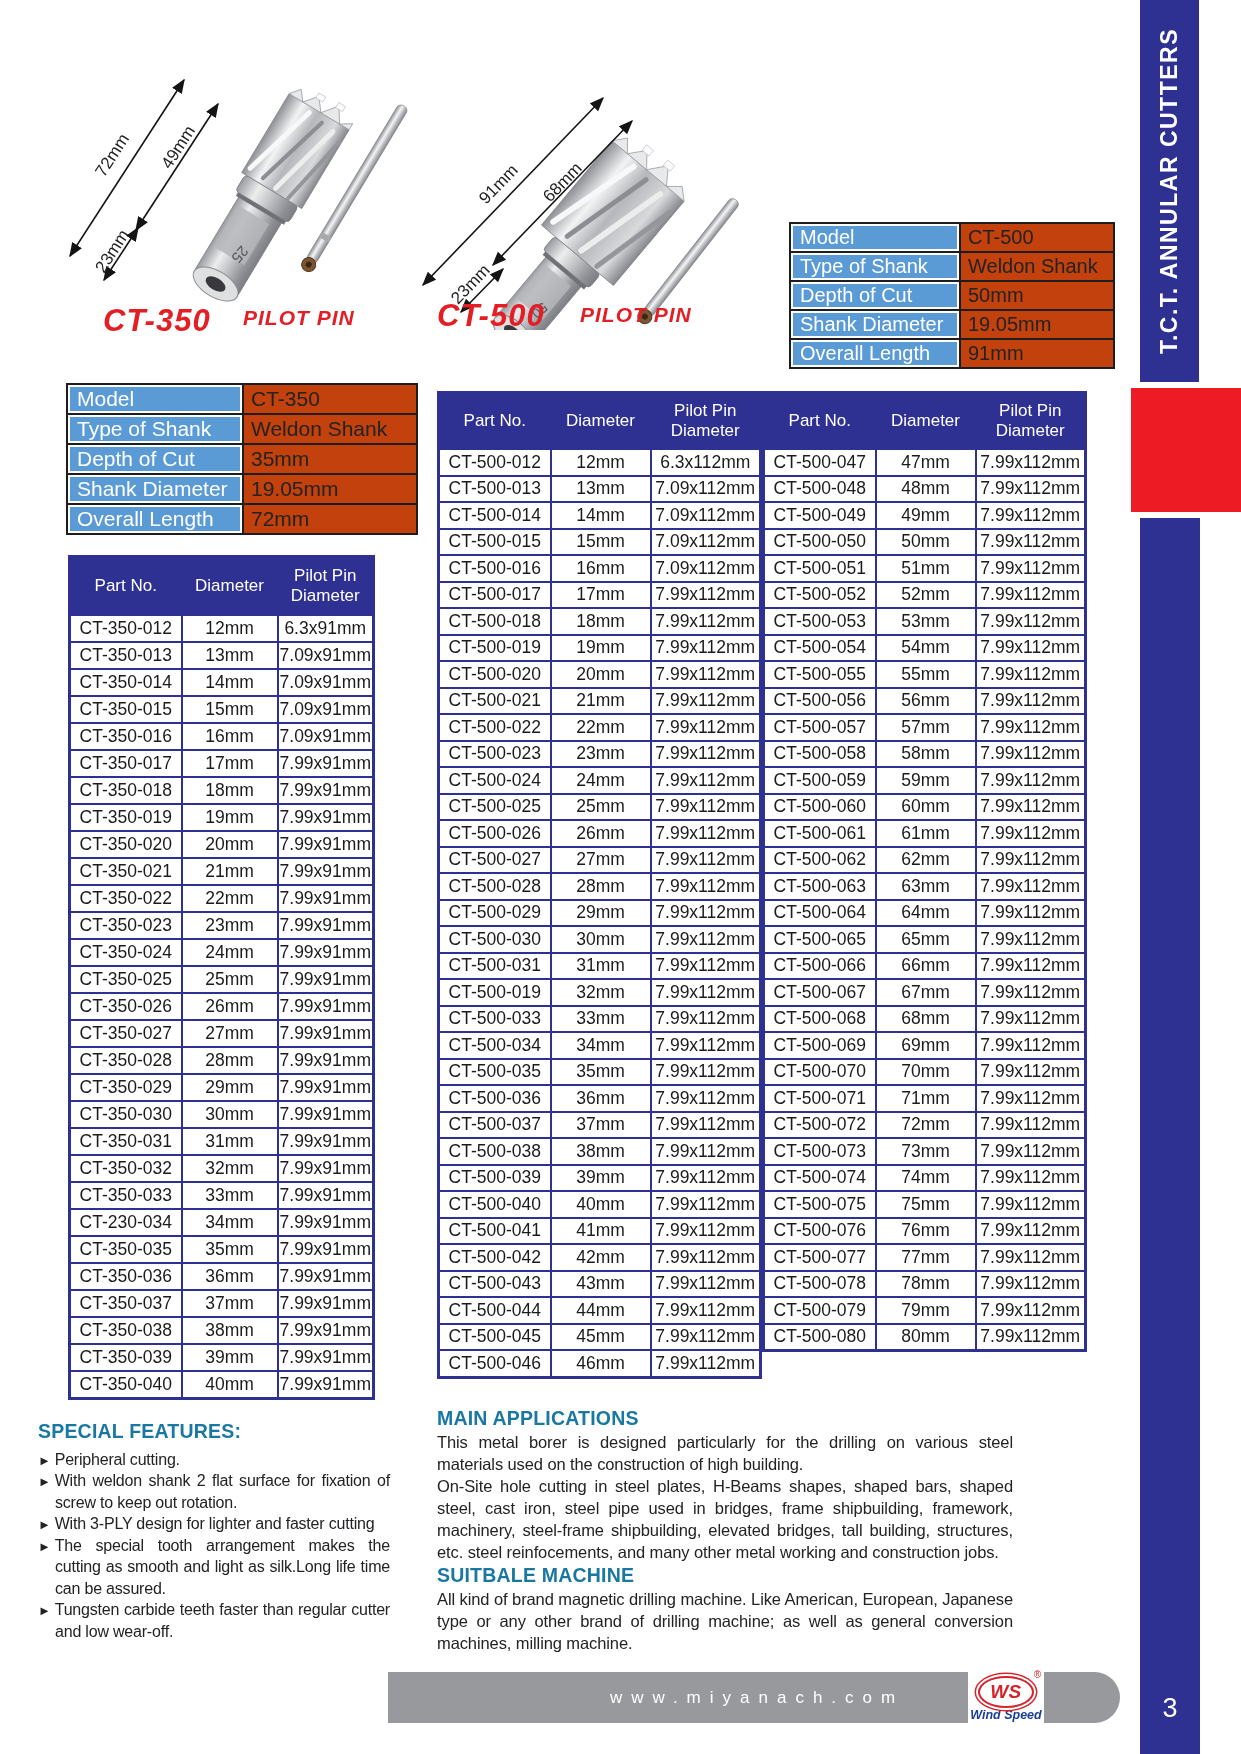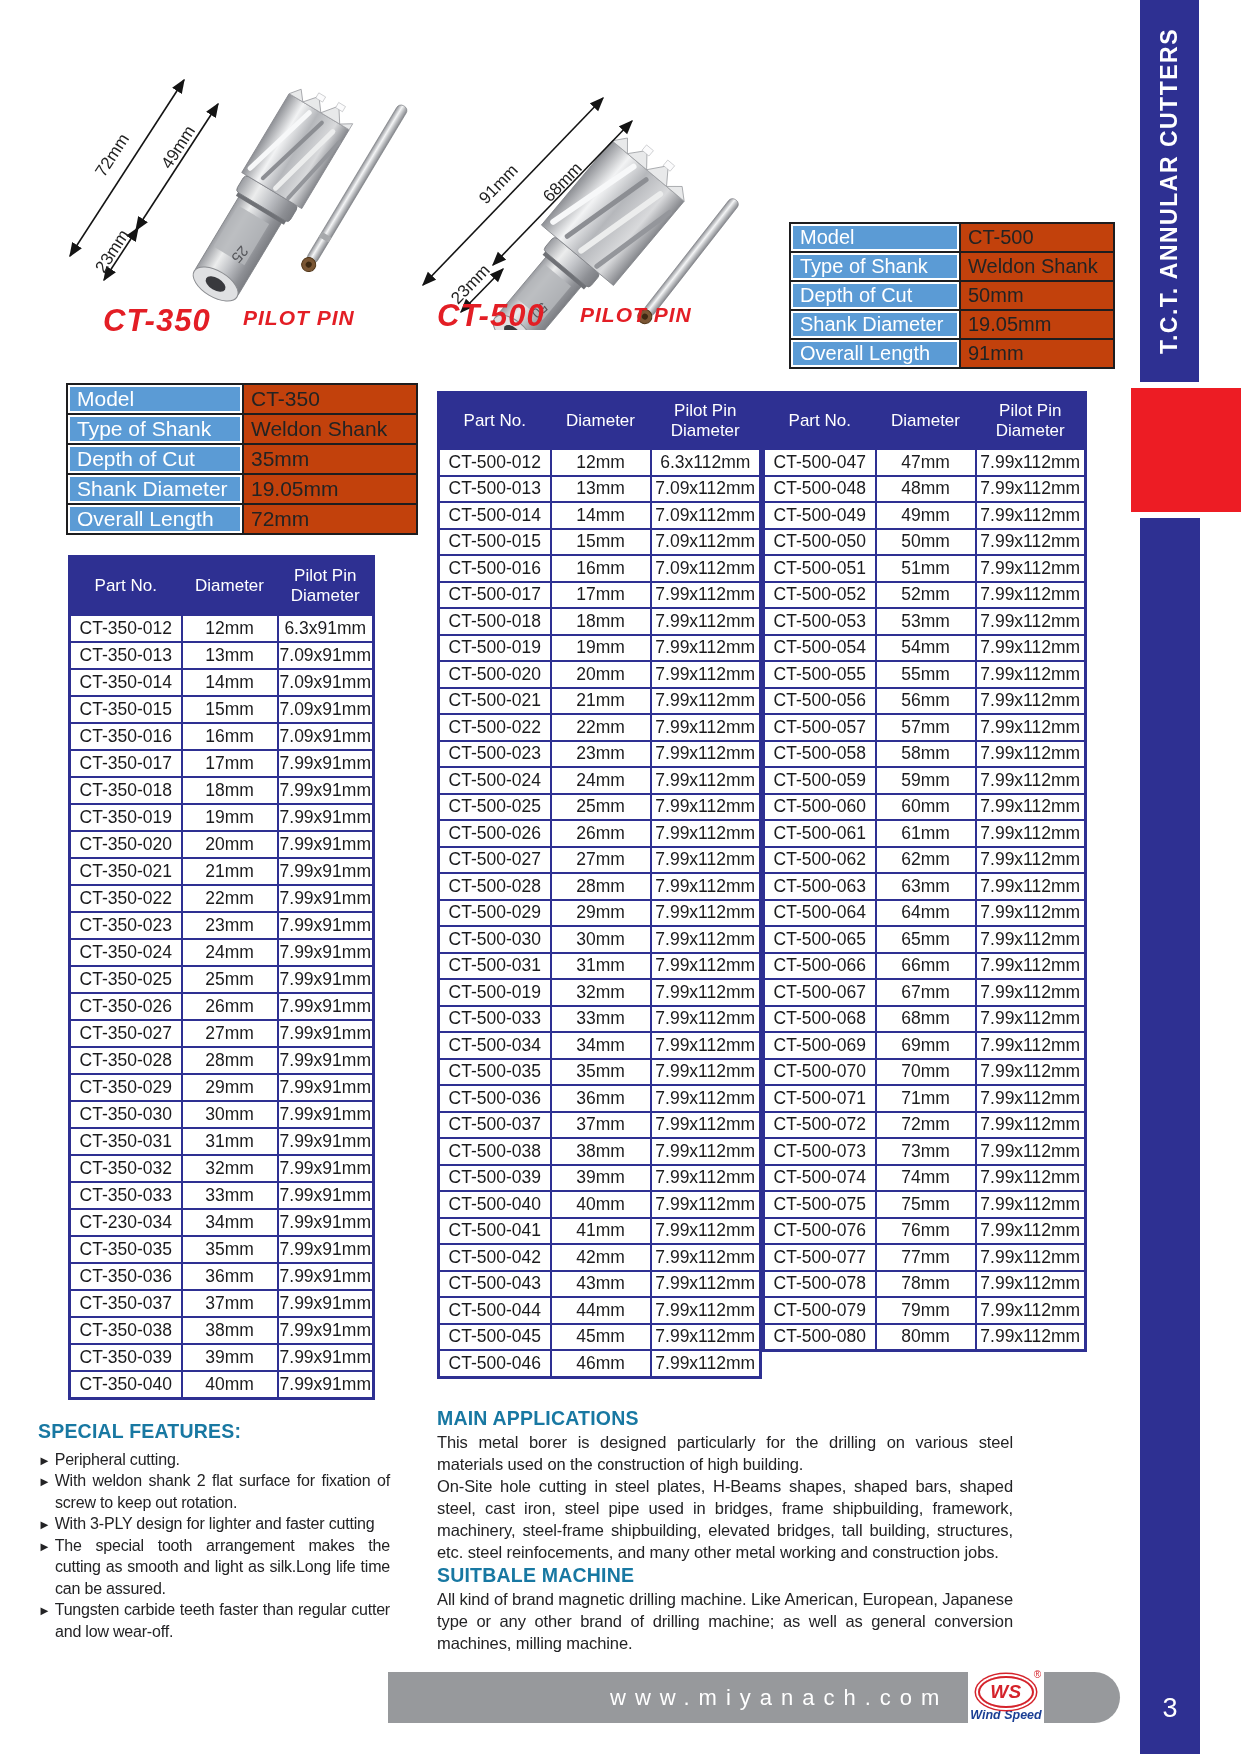--- a/index.html
+++ b/index.html
@@ -82,21 +82,21 @@
   .features li::before { content:"\25BA"; font-size:13px; margin-right:4px; }
   .apps p { margin:0; font-size:16.5px; line-height:1.33; text-align:justify; color:#232325; letter-spacing:-0.1px; }
 
   
   .footer-bar {
     position:absolute; left:388px; top:1672px; width:732px; height:51px;
     background:#97999c; border-radius:0 26px 26px 0;
   }
   .footer-url {
     position:absolute; left:222px; top:0; height:40px; line-height:51px;
-    color:#fff; font-size:22px; letter-spacing:9px; white-space:nowrap;
+    color:#fff; font-size:17px; letter-spacing:9px; white-space:nowrap;
   }
   .logo-box {
     position:absolute; left:968px; top:1667px; width:76px; height:61px;
     background:#fff; display:flex; flex-direction:column; align-items:center; justify-content:center;
   }
   .logo-oval {
     position:relative; border:2px solid #d5232b; border-radius:50%;
     width:52px; height:28px; display:flex; align-items:center; justify-content:center;
     box-shadow: 0 0 0 2px #fff, 0 0 0 3.5px #d5232b;
     margin-top:3px;

